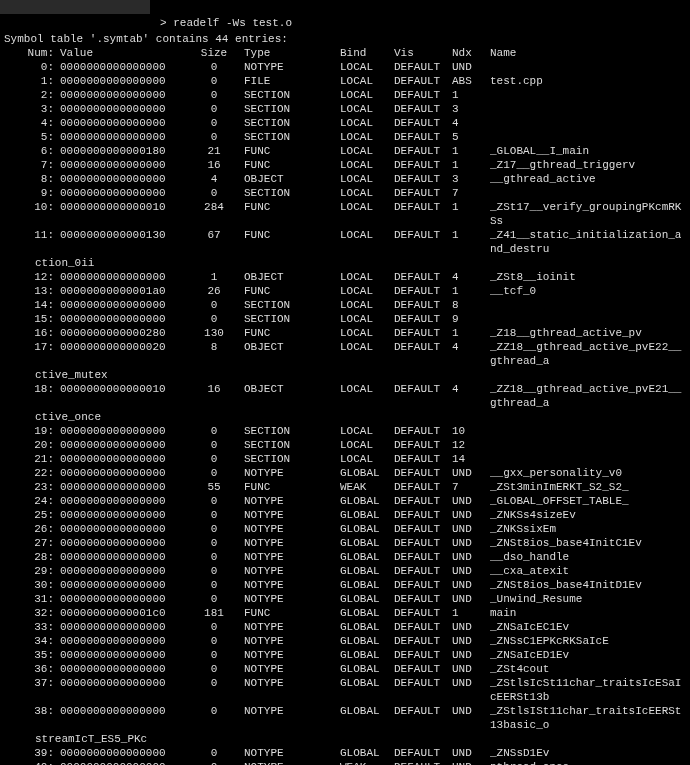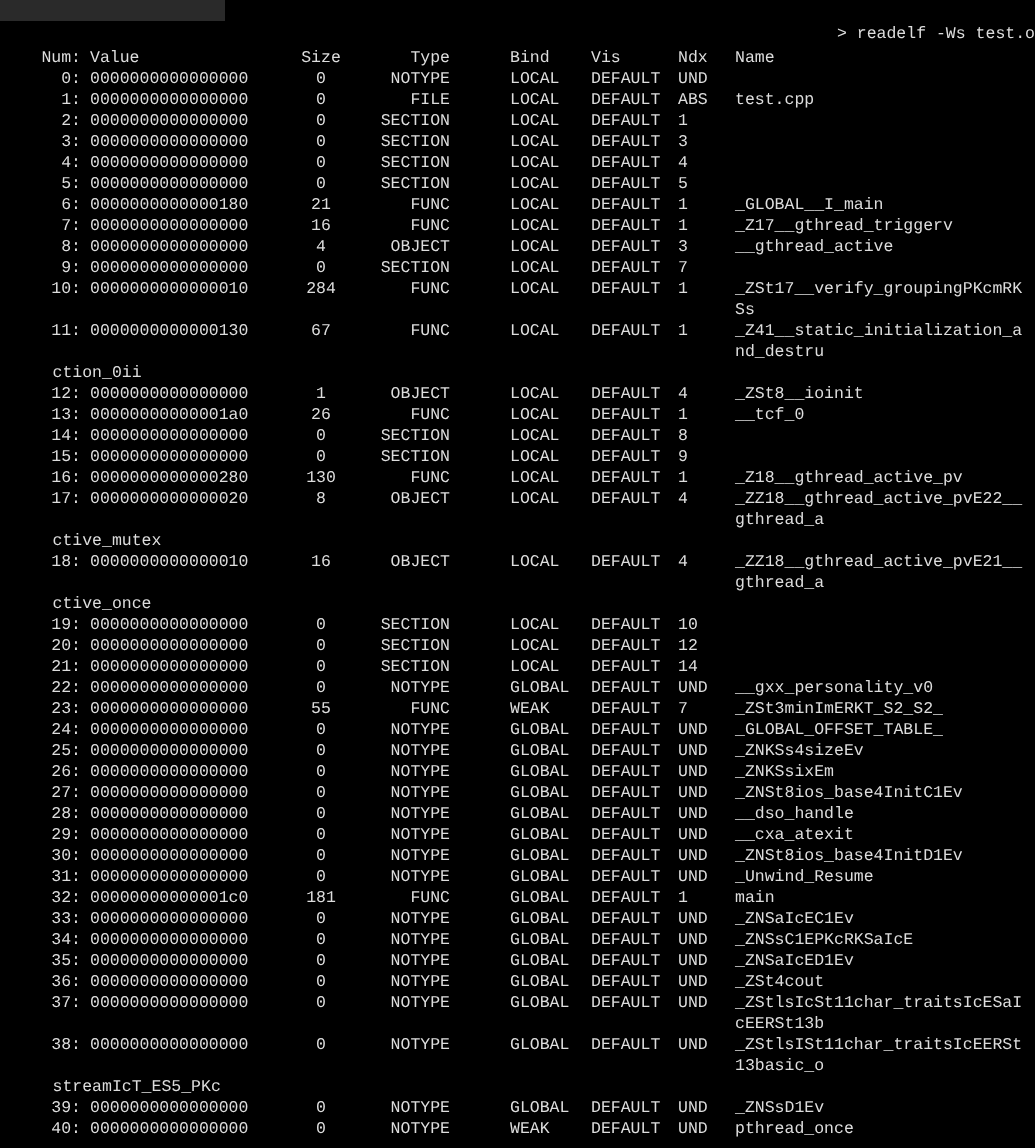--- a/index.html
+++ b/index.html
@@ -13,46 +13,46 @@
     width: 690px;
   }
   .topbar {
     background: #2a2a2a;
     height: 14px;
     width: 150px;
     margin-bottom: 2px;
   }
   .prompt-line {
     padding-left: 160px;
-    text-align: right;
   }
   .content {
     padding: 2px 4px 8px 4px;
   }
   .row {
     white-space: pre;
     display: flex;
   }
   .num  { display:inline-block; width: 50px; text-align: right; }
   .val  { display:inline-block; width: 130px; padding-left: 6px;}
   .size { display:inline-block; width: 48px; text-align: center;}
-  .type { display:inline-block; width: 56px; padding-left: 6px; text-align: right;}
+  .type { display:inline-block; width: 56px; padding-left: 6px;}
   .bind { display:inline-block; width: 50px; padding-left: 4px; margin-left: 36px;}
   .vis  { display:inline-block; width: 58px; padding-left: 4px;}
   .ndx  { display:inline-block; width: 32px; }
   .name { display:inline-block; padding-left: 6px; flex:1; white-space: pre-wrap; word-break: break-all;}
   .header .num{font-weight:normal;}
   .continuation { padding-left: 0px; margin-left: 31px; }
 </style>
 </head>
 <body>
 
 <div class="topbar"></div>
 <div class="prompt-line">&gt; readelf -Ws test.o</div>
 <div class="content">
+  <div>Symbol table '.symtab' contains 44 entries:</div>
   <div class="row header">
     <span class="num">Num:</span>
     <span class="val">Value</span>
     <span class="size">Size</span>
     <span class="type">Type</span>
     <span class="bind">Bind</span>
     <span class="vis">Vis</span>
     <span class="ndx">Ndx</span>
     <span class="name">Name</span>
   </div>

